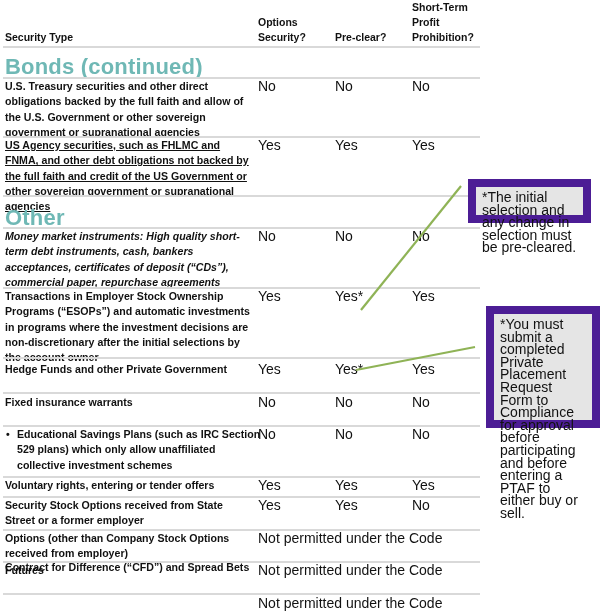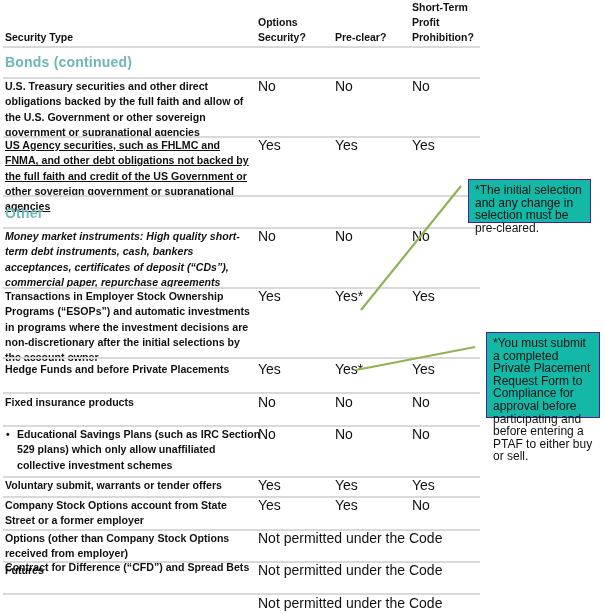--- a/index.html
+++ b/index.html
@@ -1,25 +1,25 @@
 <!DOCTYPE html>
 <html><head>
 <meta charset="utf-8">
 <style>
   html, body { margin:0; padding:0; background:#ffffff; }
   body { width:605px; height:614px; position:relative; overflow:hidden;
          font-family:"Liberation Sans", sans-serif; color:#111; }
   .abs { position:absolute; }
   .hdr { font-size:10.5px; line-height:15px; color:#111; }
   .hline { position:absolute; left:3px; width:477px; height:2px; background:#d9d9d9; }
-  .section { position:absolute; left:5px; font-size:14px; font-weight:bold; color:#6fb8b5; letter-spacing:0.2px; }
+  .section { position:absolute; left:5px; font-size:22px; font-weight:bold; color:#6fb8b5; letter-spacing:0.2px; }
   .rowtext { position:absolute; left:5px; width:248px; font-size:10.6px; font-weight:bold; line-height:15.3px; color:#111; }
   .val { position:absolute; font-size:14px; line-height:15px; color:#111; }
   .c2 { left:258px; } .c3 { left:335px; } .c4 { left:412px; }
-  .callout { position:absolute; border:1px solid #4c1d95; background:#14b8a6; font-size:12px; line-height:12.6px; color:#111; padding:4px 6px; box-sizing:border-box; }
+  .callout { position:absolute; border:8px solid #4c1d95; background:#e5e5e5; font-size:14px; line-height:12.6px; color:#111; padding:4px 6px; box-sizing:border-box; }
   svg.connectors { position:absolute; left:0; top:0; width:605px; height:614px; pointer-events:none; }
   .bullet-row { padding-left:12px; position:relative; }
   .bullet-dot { position:absolute; left:1px; top:0; }
 </style>
 </head>
 <body>
 
 <div class="abs hdr" style="left:5px; top:30px; font-weight:bold;">Security Type</div>
 <div class="abs hdr" style="left:258px; top:15px; font-weight:bold;">
   <div>Options</div>
@@ -56,48 +56,48 @@
 <div class="val c3" style="top:229px;">No</div>
 <div class="val c4" style="top:229px;">No</div>
 <div class="hline" style="top:287px;"></div>
 
 <div class="rowtext" style="top:289px;">Transactions in Employer Stock Ownership Programs (“ESOPs”) and automatic investments in programs where the investment decisions are non-discretionary after the initial selections by the account owner</div>
 <div class="val c2" style="top:289px;">Yes</div>
 <div class="val c3" style="top:289px;">Yes*</div>
 <div class="val c4" style="top:289px;">Yes</div>
 <div class="hline" style="top:357px;"></div>
 
-<div class="rowtext" style="top:362px;">Hedge Funds and before Private Placements</div>
+<div class="rowtext" style="top:362px;">Hedge Funds and other Private Government</div>
 <div class="val c2" style="top:362px;">Yes</div>
 <div class="val c3" style="top:362px;">Yes*</div>
 <div class="val c4" style="top:362px;">Yes</div>
 <div class="hline" style="top:392px;"></div>
 
-<div class="rowtext" style="top:395px;">Fixed insurance products</div>
+<div class="rowtext" style="top:395px;">Fixed insurance warrants</div>
 <div class="val c2" style="top:395px;">No</div>
 <div class="val c3" style="top:395px;">No</div>
 <div class="val c4" style="top:395px;">No</div>
 <div class="hline" style="top:425px;"></div>
 
 <div class="rowtext bullet-row" style="top:427px;">
   <span class="bullet-dot">•</span>
   <span>Educational Savings Plans (such as IRC Section 529 plans) which only allow unaffiliated collective investment schemes</span>
 </div>
 <div class="val c2" style="top:427px;">No</div>
 <div class="val c3" style="top:427px;">No</div>
 <div class="val c4" style="top:427px;">No</div>
 <div class="hline" style="top:476px;"></div>
 
-<div class="rowtext" style="top:478px;">Voluntary submit, warrants or tender offers</div>
+<div class="rowtext" style="top:478px;">Voluntary rights, entering or tender offers</div>
 <div class="val c2" style="top:478px;">Yes</div>
 <div class="val c3" style="top:478px;">Yes</div>
 <div class="val c4" style="top:478px;">Yes</div>
 <div class="hline" style="top:496px;"></div>
 
-<div class="rowtext" style="top:498px;">Company Stock Options account from State Street or a former employer</div>
+<div class="rowtext" style="top:498px;">Security Stock Options received from State Street or a former employer</div>
 <div class="val c2" style="top:498px;">Yes</div>
 <div class="val c3" style="top:498px;">Yes</div>
 <div class="val c4" style="top:498px;">No</div>
 <div class="hline" style="top:529px;"></div>
 
 <div class="rowtext" style="top:531px;">Options (other than Company Stock Options received from employer)</div>
 <div class="val c2" style="top:531px;">Not permitted under the Code</div>
 <div class="hline" style="top:561px;"></div>
 
 <div class="rowtext" style="top:563px;">Futures</div>
@@ -106,13 +106,13 @@
 
 <div class="rowtext" style="top:560px; width:255px;">Contract for Difference (“CFD”) and Spread Bets</div>
 <div class="val c2" style="top:596px;">Not permitted under the Code</div>
 
 <svg class="connectors" viewBox="0 0 605 614">
   <line x1="461" y1="186" x2="361" y2="310" stroke="#8fb356" stroke-width="2.2"></line>
   <line x1="356" y1="370" x2="475" y2="347" stroke="#8fb356" stroke-width="2.2"></line>
 </svg>
 
 <div class="callout" style="left:468px; top:179px; width:123px; height:44px;">*The initial selection and any change in selection must be pre-cleared.</div>
-<div class="callout" style="left:486px; top:332px; width:114px; height:86px;">*You must submit a completed Private Placement Request Form to Compliance for approval before participating and before entering a PTAF to either buy or sell.</div>
+<div class="callout" style="left:486px; top:306px; width:114px; height:122px;">*You must submit a completed Private Placement Request Form to Compliance for approval before participating and before entering a PTAF to either buy or sell.</div>
 
 </body></html>

